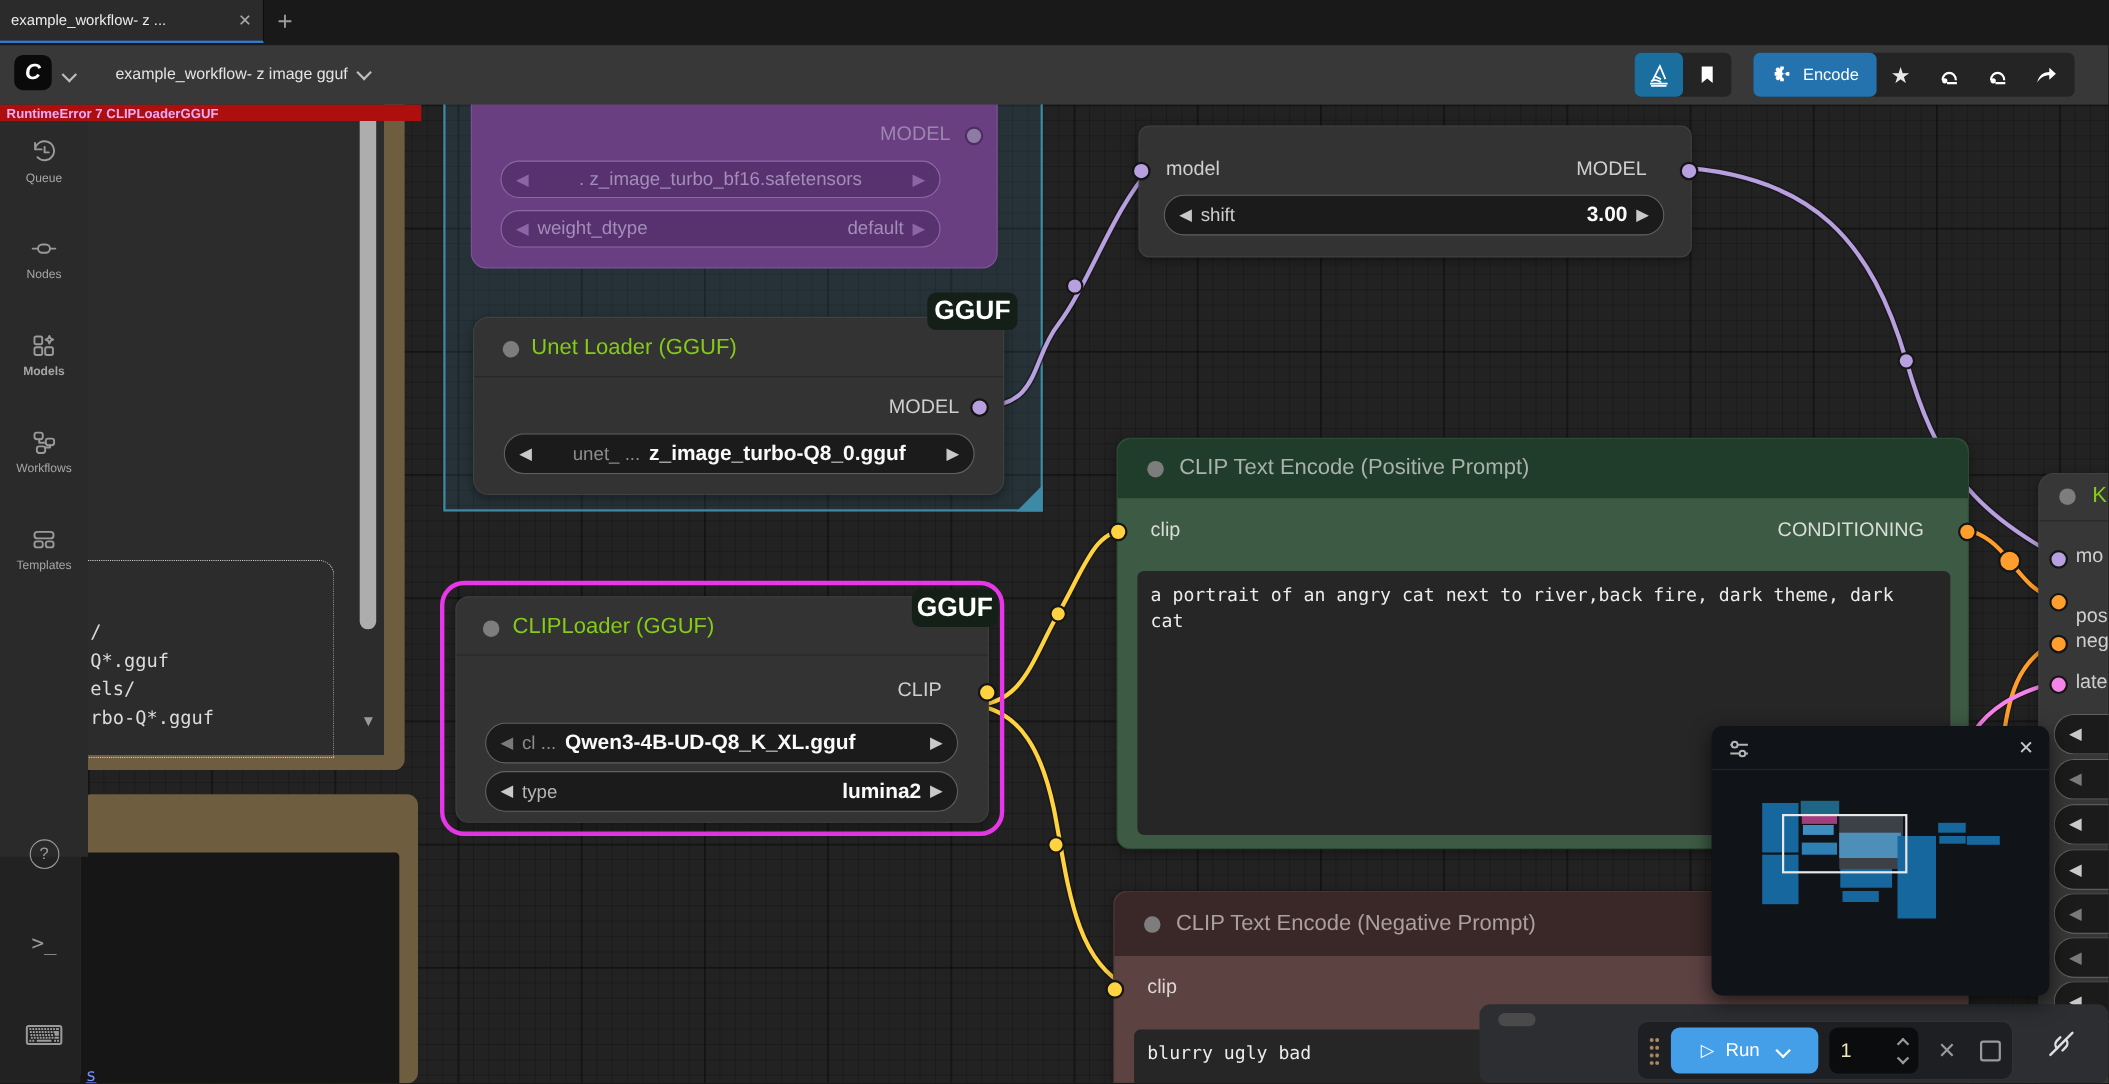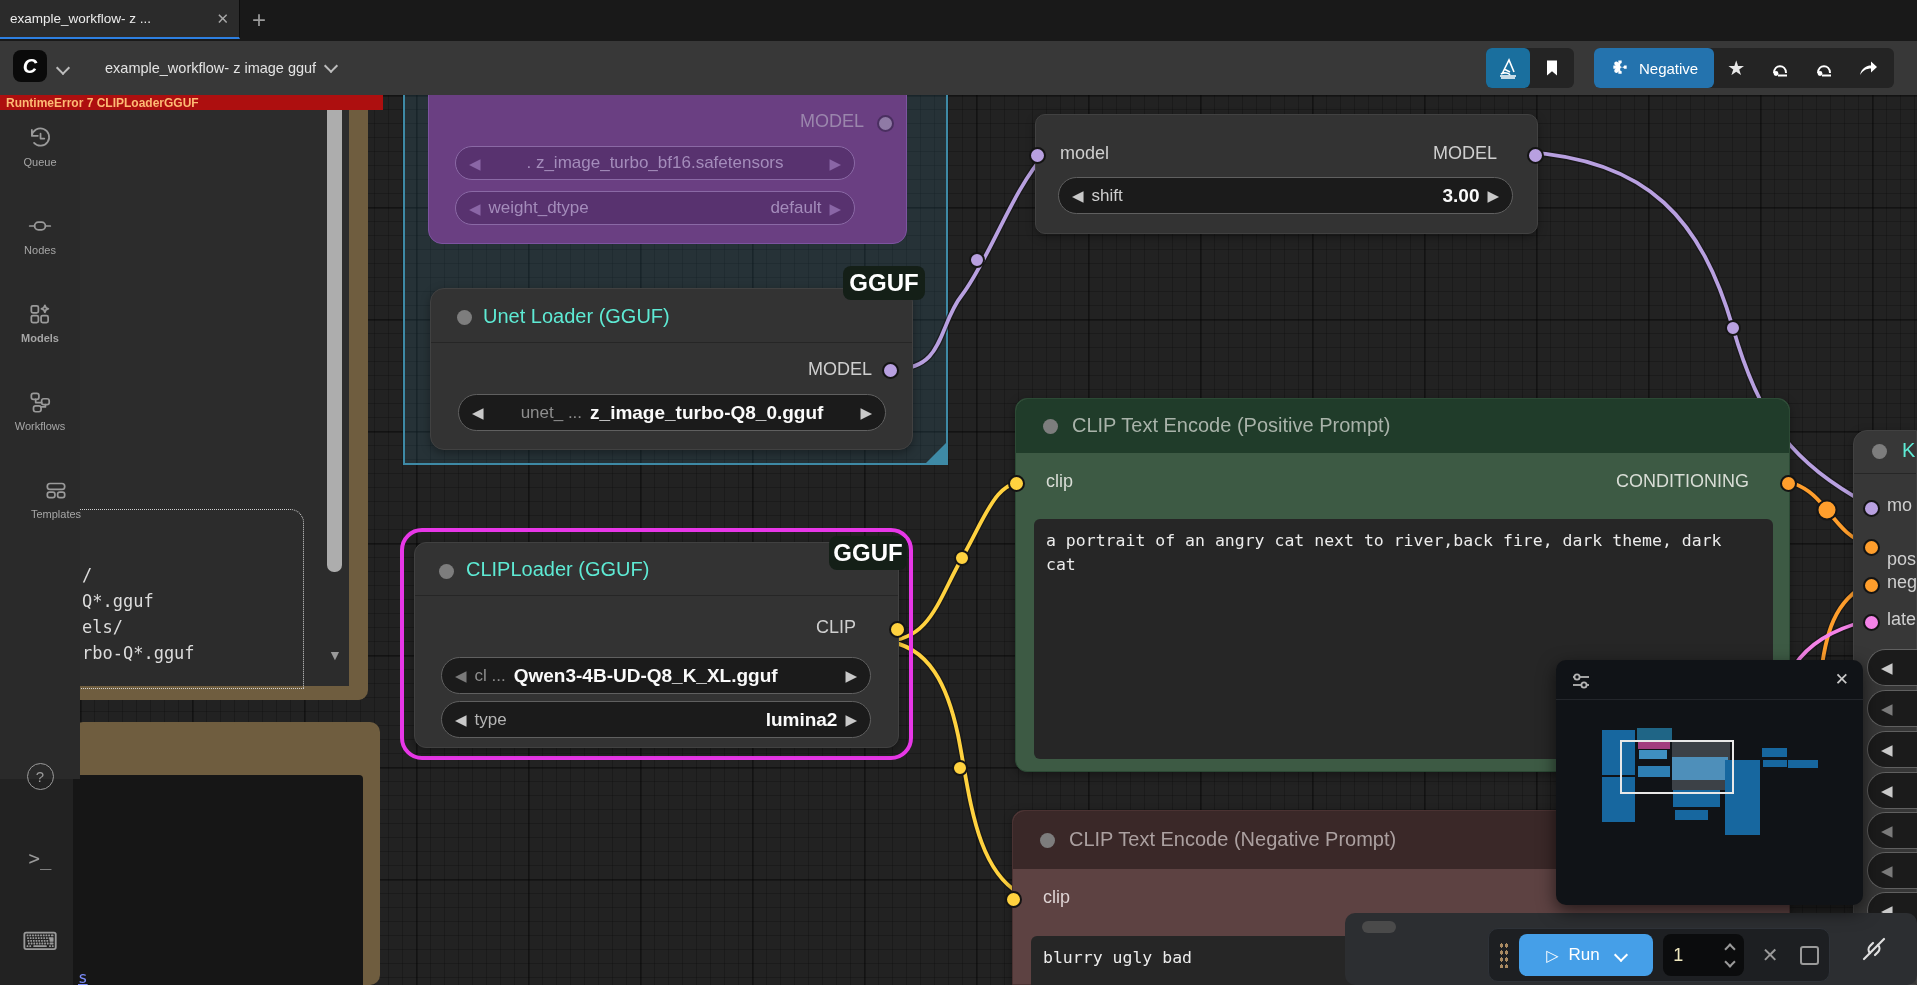--- a/index.html
+++ b/index.html
@@ -19,21 +19,21 @@
   #logo{left:13px;top:9px;width:34px;height:32px;background:#0a0a0a;border-radius:8px;color:#fff;
     font-weight:800;font-size:20px;font-style:italic;display:flex;align-items:center;justify-content:center;}
   .chev{display:inline-block;width:8px;height:8px;border-right:2px solid #bdbdbd;border-bottom:2px solid #bdbdbd;transform:rotate(45deg);}
   #wf-title{left:105px;top:0;height:54px;display:flex;align-items:center;gap:10px;color:#e3e3e3;font-size:14.5px;}
   .hgroup{top:7px;height:40px;background:#242424;border-radius:6px;display:flex;align-items:center;z-index:94;}
   .icon-btn{width:44px;height:40px;display:flex;align-items:center;justify-content:center;color:#e8e8e8;}
   .icon-btn.blue{background:#1a6f9e;border-radius:6px;}
   #manager-btn{height:40px;background:#2473ae;border-radius:6px;display:flex;align-items:center;gap:9px;
     padding:0 16px;color:#fff;font-size:15px;}
   #errorbar{left:0;top:95px;width:383px;height:15px;background:#ad0f0f;z-index:92;display:flex;align-items:center;}
-  #errorbar span{color:#fdba74;font-weight:700;font-size:12px;margin-left:6px;white-space:nowrap;}
+  #errorbar span{color:#f0abfc;font-weight:700;font-size:12px;margin-left:6px;white-space:nowrap;}
 
   
   #sidebar{left:0;top:95px;width:80px;height:684px;background:#2a2a2a;z-index:90;}
   .side-item{position:absolute;left:0;width:80px;display:flex;flex-direction:column;align-items:center;gap:5px;color:#939393;}
   .side-item .lbl{font-size:11px;color:#a6a6a6;}
   .side-item svg{stroke:#9a9a9a;fill:none;stroke-width:1.6;stroke-linecap:round;stroke-linejoin:round;}
 
   
   #canvas{left:80px;top:95px;width:1837px;height:890px;background-color:#222;z-index:0;
     background-image:
@@ -42,21 +42,21 @@
       linear-gradient(rgba(0,0,0,.30) 2px, transparent 2px),
       linear-gradient(90deg, rgba(0,0,0,.30) 2px, transparent 2px);
     background-size:14px 14px,14px 14px,112px 112px,112px 112px;}
   #group-gguf{left:403px;top:92px;width:545px;height:373px;background:rgba(62,138,166,.16);
     border:2px solid #3e8aa6;z-index:2;box-sizing:border-box;}
   #group-handle{right:-2px;bottom:-2px;width:0;height:0;border-left:24px solid transparent;border-bottom:24px solid #3e8aa6;}
   #wires{left:0;top:0;width:1917px;height:985px;z-index:4;pointer-events:none;}
 
   .node{position:absolute;background:#333;border:1px solid #414141;border-radius:14px;z-index:10;
     box-shadow:0 3px 10px rgba(0,0,0,.35);box-sizing:border-box;}
-  .ntitle{position:absolute;color:#5eead4;font-size:20px;white-space:nowrap;}
+  .ntitle{position:absolute;color:#84cc16;font-size:20px;white-space:nowrap;}
   .tdot{position:absolute;width:15px;height:15px;border-radius:50%;background:#7d7d7d;}
   .divider{position:absolute;left:0;width:100%;height:1px;background:#262626;}
   .port{position:absolute;width:13px;height:13px;border:2.5px solid #141414;border-radius:50%;z-index:12;}
   .p-model{background:#b8a0e0;} .p-clip{background:#ffd23f;} .p-cond{background:#ff9e2c;} .p-lat{background:#f583e8;} .p-mute{background:#8f7aa5;border-color:#4a2f60;}
   .plabel{position:absolute;color:#cfcfcf;font-size:18px;white-space:nowrap;}
   .pill{position:absolute;background:#1b1b1b;border:1.5px solid #606060;border-radius:19px;display:flex;
     align-items:center;padding:0 13px;box-sizing:border-box;gap:8px;}
   .pill .arr{font-size:15px;color:#c9c9c9;line-height:1;}
   .pill .arr.dim{color:#7a7a7a;}
   .pill .lbl{color:#8d8d8d;font-size:17px;white-space:nowrap;}
@@ -389,21 +389,21 @@
     </div>
     <div class="side-item" style="top:294px;">
       <svg width="26" height="26" viewBox="0 0 24 24">
         <rect x="4" y="4" width="7" height="5.5" rx="2"></rect>
           <rect x="13.5" y="9" width="7" height="5.5" rx="2"></rect>
         <rect x="6" y="15.5" width="7" height="5.5" rx="2"></rect>
           <path d="M8 9.5 v3 h5.5 M17 14.5 v2 h-4"></path>
       </svg>
       <span class="lbl">Workflows</span>
     </div>
-    <div class="side-item" style="top:382px;padding-left:16px;">
+    <div class="side-item" style="top:382px;">
       <svg width="26" height="26" viewBox="0 0 24 24">
         <rect x="4" y="6" width="16" height="5.5" rx="2.5"></rect>
           <rect x="4" y="14" width="7" height="5" rx="2"></rect>
           <rect x="13.5" y="14" width="6.5" height="5" rx="2"></rect>
       </svg>
       <span class="lbl">Templates</span>
     </div>
     <div class="side-item" style="top:668px;">
       <div style="width:25px;height:25px;border:1.8px solid #9a9a9a;border-radius:50%;display:flex;align-items:center;justify-content:center;font-size:15px;color:#9a9a9a;">?</div>
     </div>
@@ -437,21 +437,21 @@
         <svg width="20" height="20" viewBox="0 0 24 24" fill="#fff">
           <path d="M6 3 h12 v18 l-6 -5 -6 5 z"></path>
         </svg>
       </div>
     </div>
     <div class="hgroup abs" style="left:1594px;padding-right:4px;">
       <div id="manager-btn">
         <svg width="20" height="20" viewBox="0 0 24 24" fill="#fff">
           <path d="M10 3 h4 v3 a2.5 2.5 0 1 0 3 3 h3 v4 h-3 a2.5 2.5 0 1 0 -3 3 v3 h-4 v-3 a2.5 2.5 0 1 1 -3 -3 H4 v-4 h3 a2.5 2.5 0 1 1 3 -3 z"></path>
         </svg>
-        <span>Negative</span>
+        <span>Encode</span>
       </div>
       <div class="icon-btn" style="font-size:20px;">
         <span>★</span>
       </div>
       <div class="icon-btn">
         <svg width="24" height="24" viewBox="0 0 24 24" stroke="#fff" fill="none" stroke-width="2">
           <path d="M6 17 c0 -9 12 -9 12 0"></path>
             <circle cx="8" cy="17.5" r="2.4" fill="#fff" stroke="none"></circle>
             <path d="M10 19.5 h9"></path>
         </svg>

